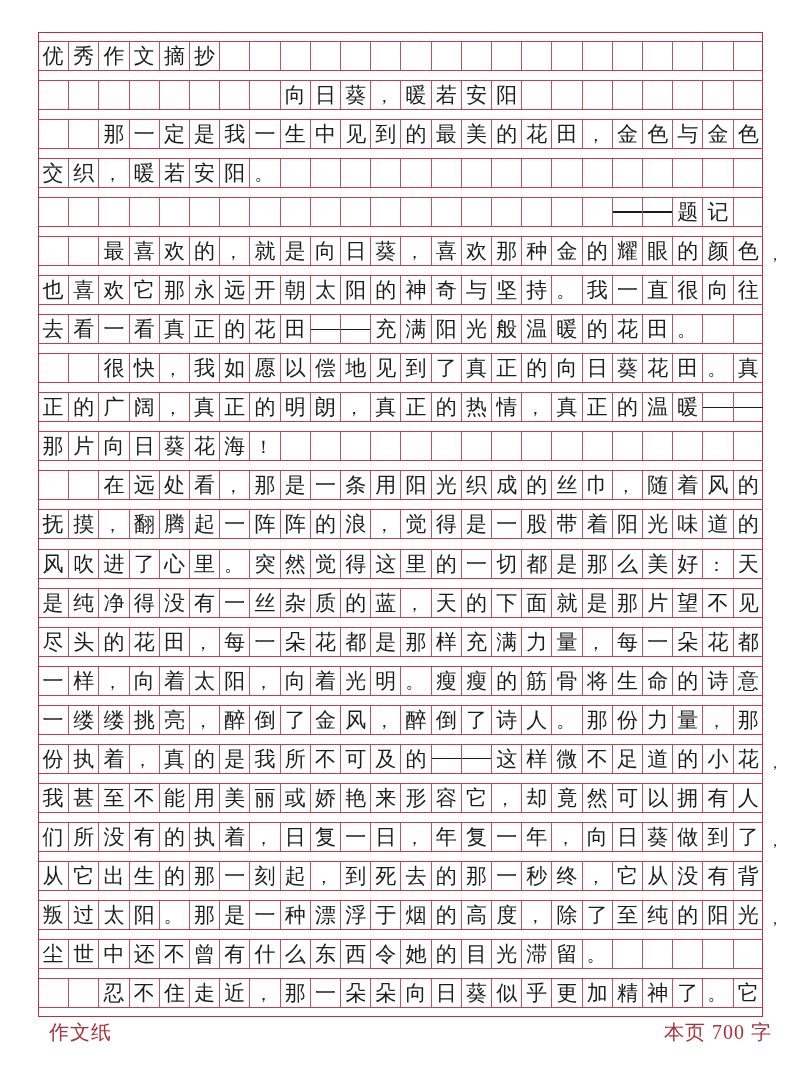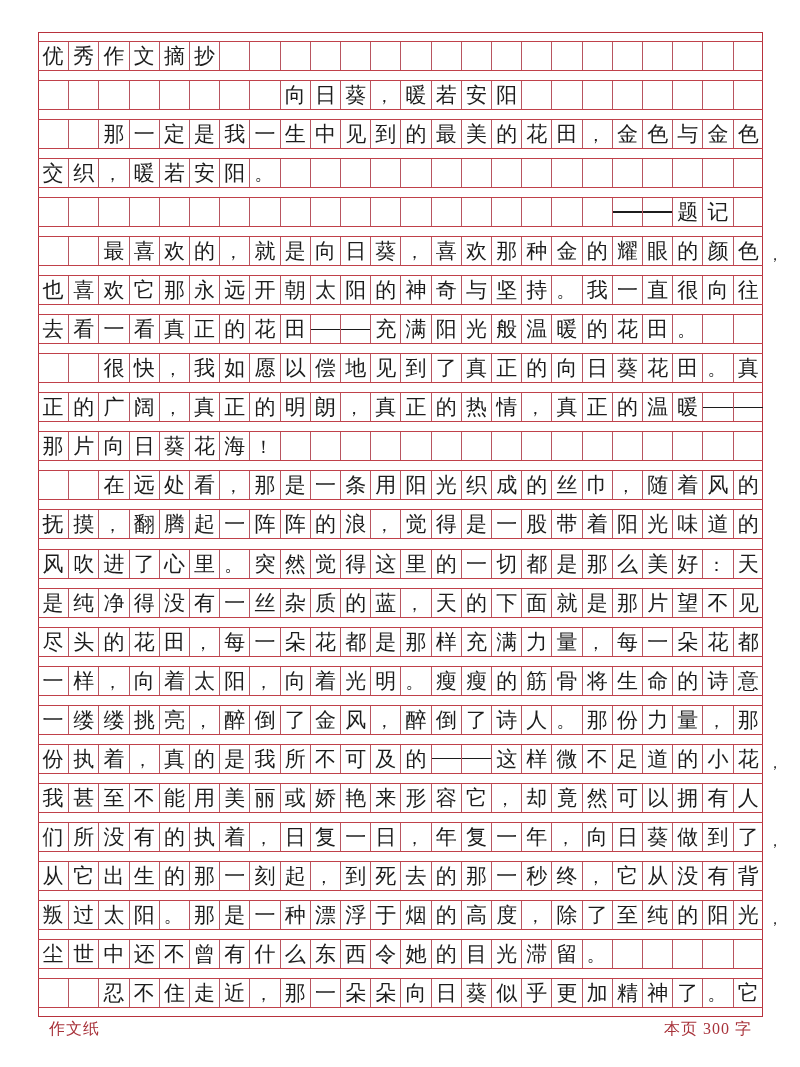--- a/index.html
+++ b/index.html
@@ -74,21 +74,21 @@
       position: absolute;
       font-family: "DejaVu Sans", sans-serif;
       font-size: 16px;
       color: #2a2a2a;
       line-height: 16px;
     }
     .footer-left, .footer-right {
       position: absolute;
       top: 1019px;
       font-family: "Liberation Serif", "DejaVu Serif", serif;
-      font-size: 16px;
+      font-size: 20px;
       color: #a8323a;
       letter-spacing: 1px;
     }
     .footer-left { left: 49px; }
     .footer-right { left: 664px; }
   </style>
 </head>
 <body>
 
 <div class="sheet"></div>
@@ -755,18 +755,18 @@
       <span class="cell">加</span>
       <span class="cell">精</span>
       <span class="cell">神</span>
       <span class="cell">了</span>
       <span class="cell punct">。</span>
       <span class="cell">它</span>
     </div>
   </div>
 
 <div class="footer-left">作文纸</div>
-<div class="footer-right">本页 300 字</div>
+<div class="footer-right">本页 700 字</div>
 
 <span class="overflow-mark" style="left: 766.992px; top: 247.2px;">，</span>
 <span class="overflow-mark" style="left: 766.992px; top: 754.72px;">，</span>
 <span class="overflow-mark" style="left: 766.992px; top: 832.8px;">，</span>
 <span class="overflow-mark" style="left: 766.992px; top: 910.88px;">，</span>
 
 </body></html>

